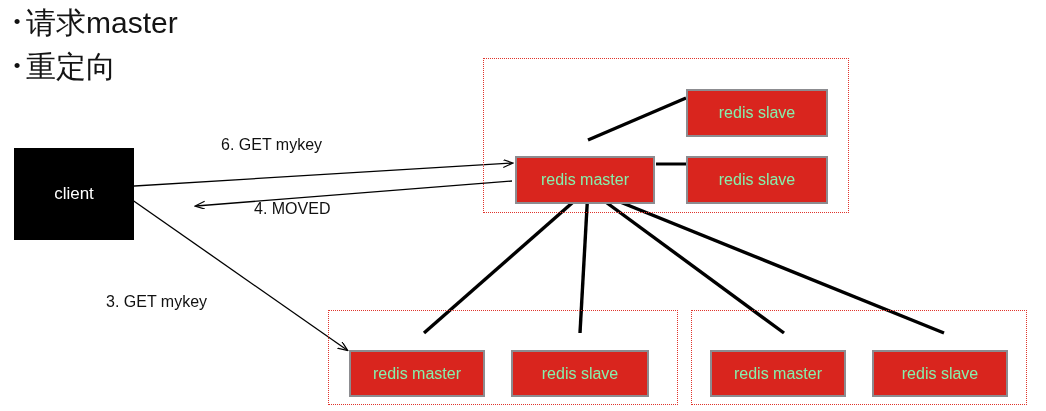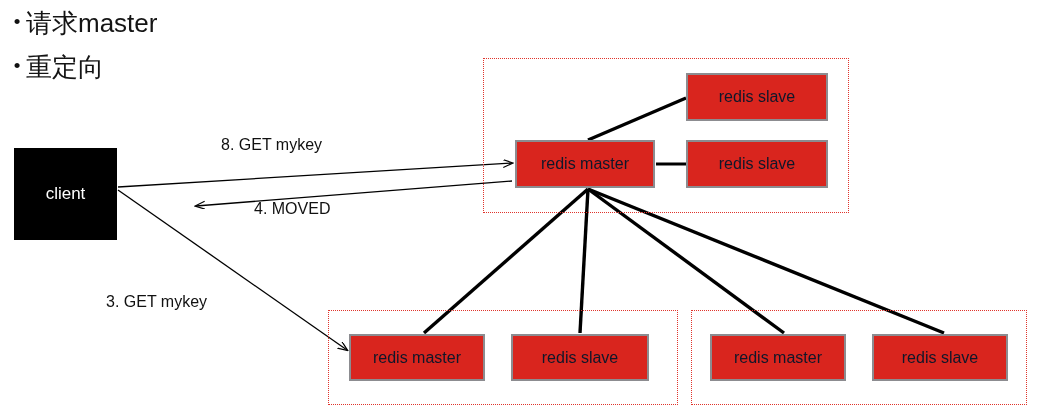--- a/index.html
+++ b/index.html
@@ -30,21 +30,21 @@
   }
   .bullet-dot {
     width: 18px;
     flex: 0 0 18px;
     text-align: center;
     font-size: 19px;
     line-height: 40px;
     color: #111111;
   }
   .bullet-text {
-    font-size: 26px;
+    font-size: 30px;
     line-height: 42px;
     color: #141414;
     letter-spacing: 0px;
     white-space: nowrap;
   }
 
   
   #wires {
     position: absolute;
     left: 0;
@@ -52,21 +52,21 @@
     width: 1046px;
     height: 411px;
     pointer-events: none;
   }
 
   
   .client-box {
     position: absolute;
     left: 14px;
     top: 148px;
-    width: 103px;
+    width: 120px;
     height: 92px;
     background: #000000;
     color: #ffffff;
     display: flex;
     align-items: center;
     justify-content: center;
     font-size: 17px;
   }
 
   
@@ -79,26 +79,27 @@
   .group-top    { left: 483px; top: 58px;  width: 366px; height: 155px; }
   .group-bl     { left: 328px; top: 310px; width: 350px; height: 95px; }
   .group-br     { left: 691px; top: 310px; width: 336px; height: 95px; }
 
   
   .node {
     position: absolute;
     background: #d9251e;
     border: 2px solid #8c8c90;
     box-sizing: border-box;
-    color: #0f172a;
+    color: #86efac;
     display: flex;
     align-items: center;
     justify-content: center;
     font-size: 16px;
     white-space: nowrap;
+    margin-top: 16px;
   }
   .n-top-master  { left: 515px; top: 140px; width: 140px; height: 48px; }
   .n-top-slave1  { left: 686px; top: 73px;  width: 142px; height: 48px; }
   .n-top-slave2  { left: 686px; top: 140px; width: 142px; height: 48px; }
   .n-bl-master   { left: 349px; top: 334px; width: 136px; height: 47px; }
   .n-bl-slave    { left: 511px; top: 334px; width: 138px; height: 47px; }
   .n-br-master   { left: 710px; top: 334px; width: 136px; height: 47px; }
   .n-br-slave    { left: 872px; top: 334px; width: 136px; height: 47px; }
 
   
@@ -178,17 +179,17 @@
   </div>
 
   <div class="group group-br"></div>
   <div class="node n-br-master">
     <span>redis master</span>
   </div>
   <div class="node n-br-slave">
     <span>redis slave</span>
   </div>
 
-  <div class="wire-label lbl-1">8. GET mykey</div>
+  <div class="wire-label lbl-1">6. GET mykey</div>
   <div class="wire-label lbl-2">4. MOVED</div>
   <div class="wire-label lbl-3">3. GET mykey</div>
 
 </div>
 
 </body></html>

